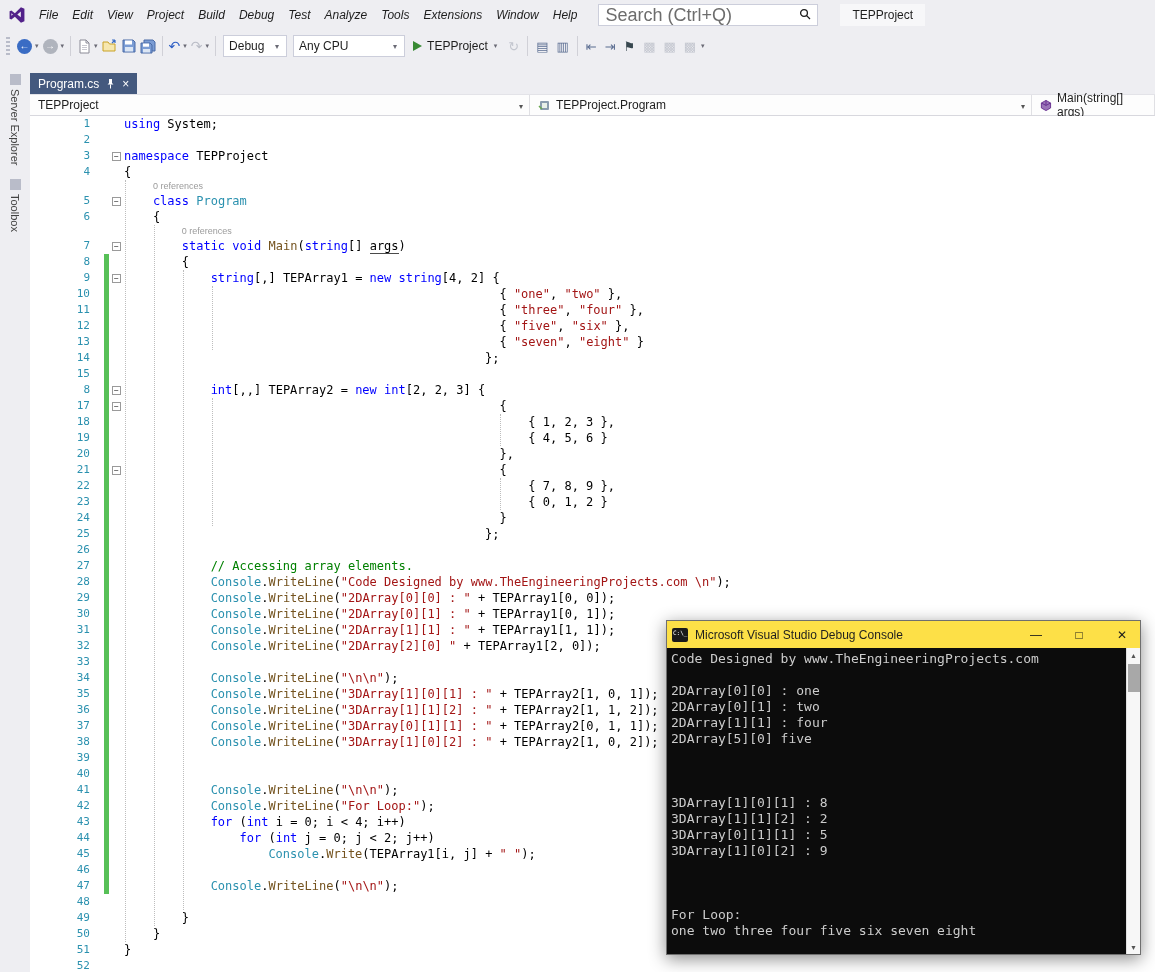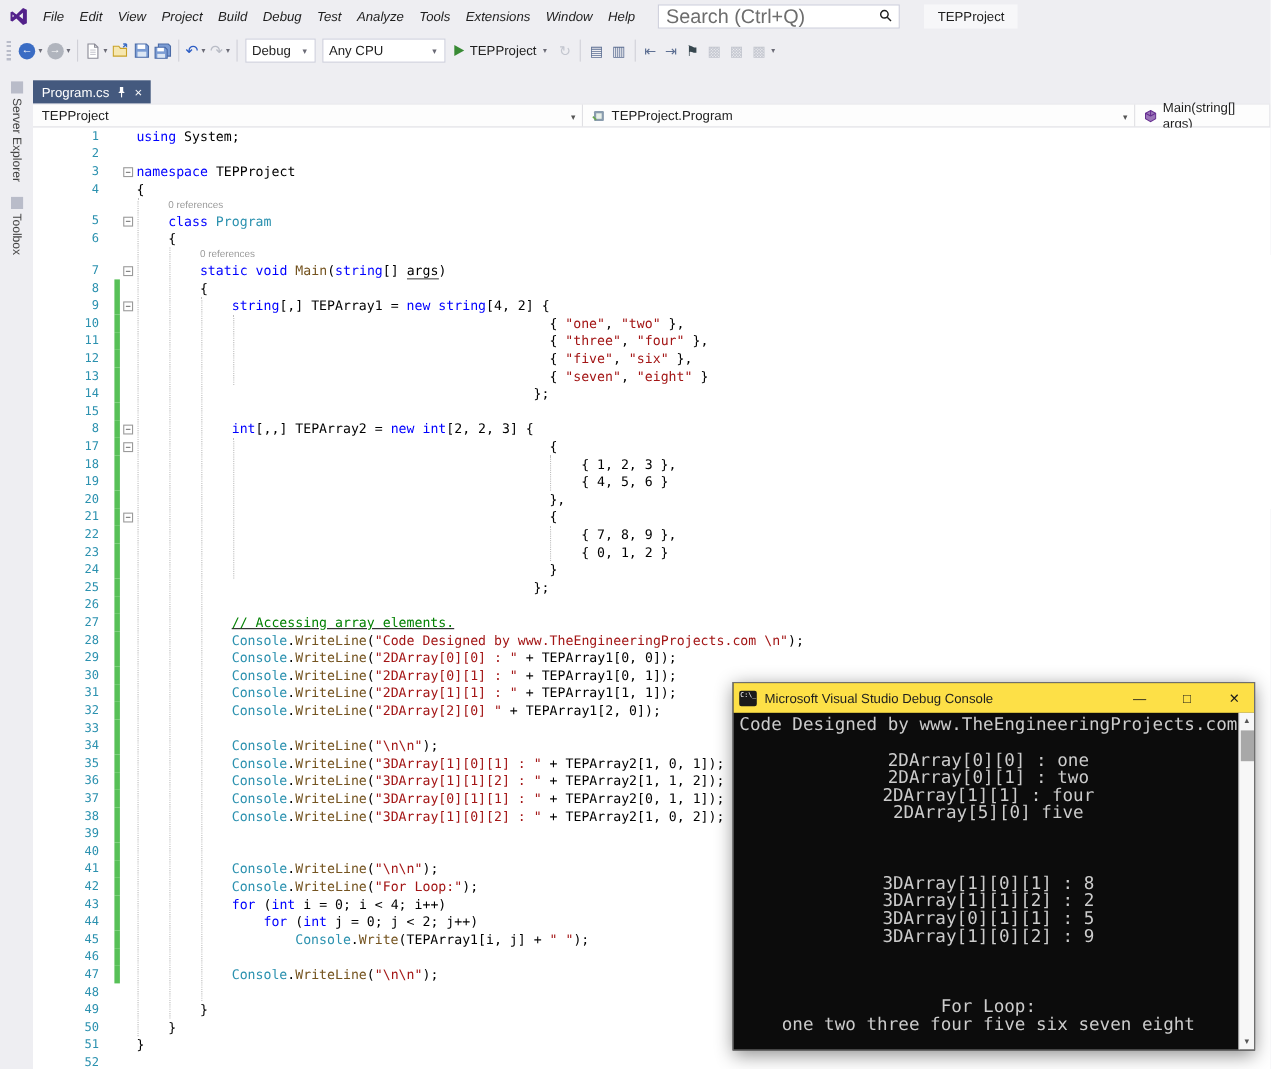--- a/index.html
+++ b/index.html
@@ -69,21 +69,21 @@
   .sk-c { color:#008000; } .sk-m { color:#74531f; } .sk-p { color:#000; }
   .sk-u { color:#000; border-bottom:1px solid #4a4a4a; }
   .guide { position:absolute; width:0; border-left:1px dotted #bdbdbd; }
 
   
   #console { position:absolute; left:666px; top:620px; width:475px; height:335px; border:1px solid #6f6f6f; box-shadow:0 4px 16px rgba(0,0,0,.45); background:#0c0c0c; }
   .con-title { height:27px; background:#fde047; display:flex; align-items:center; padding-left:5px; gap:7px; }
   .con-icon { width:16px; height:14px; background:#1a1a1a; color:#fff; font-size:6px; display:flex; align-items:flex-start; justify-content:flex-start; padding:1px 0 0 1px; border-radius:2px; font-family:"DejaVu Sans Mono",monospace; }
   .con-title-text { font-size:12px; flex:1; }
   .con-btn { width:36px; height:27px; display:flex; align-items:center; justify-content:center; font-size:12px; color:#1a1a1a; }
-  .con-body { position:absolute; top:27px; left:0; right:14px; bottom:0; padding:3px 0 0 4px; color:#cccccc; font-family:"DejaVu Sans Mono","Liberation Mono",monospace; font-size:16px; overflow:hidden;text-align:center; }
+  .con-body { position:absolute; top:27px; left:0; right:14px; bottom:0; padding:3px 0 0 4px; color:#cccccc; font-family:"DejaVu Sans Mono","Liberation Mono",monospace; font-size:13px; overflow:hidden; }
   .con-line { height:16px; line-height:16px; white-space:pre; }
   .con-scroll { position:absolute; top:27px; right:0; bottom:0; width:14px; background:#f7f7f7; border-left:1px solid #e0e0e0; }
   .con-arrow { height:14px; display:flex; align-items:center; justify-content:center; font-size:7px; color:#555; }
   .con-arrow.down { position:absolute; bottom:0; left:0; right:0; }
   .con-thumb { position:absolute; top:16px; left:1px; width:12px; height:28px; background:#a8a8a8; }
 </style>
 </head>
 <body>
 
 <div id="titlebar">
@@ -281,21 +281,21 @@
           <div class="ed-row"><div class="gut">17</div><div class="chbar on"></div><div class="foldcol"><div class="foldbox">−</div></div><div class="codetext" style="padding-left: 375.44px;"><span class="sk-p">{</span></div></div>
           <div class="ed-row"><div class="gut">18</div><div class="chbar on"></div><div class="foldcol"></div><div class="codetext" style="padding-left: 404.32px;"><span class="sk-p">{ 1, 2, 3 },</span></div></div>
           <div class="ed-row"><div class="gut">19</div><div class="chbar on"></div><div class="foldcol"></div><div class="codetext" style="padding-left: 404.32px;"><span class="sk-p">{ 4, 5, 6 }</span></div></div>
           <div class="ed-row"><div class="gut">20</div><div class="chbar on"></div><div class="foldcol"></div><div class="codetext" style="padding-left: 375.44px;"><span class="sk-p">},</span></div></div>
           <div class="ed-row"><div class="gut">21</div><div class="chbar on"></div><div class="foldcol"><div class="foldbox">−</div></div><div class="codetext" style="padding-left: 375.44px;"><span class="sk-p">{</span></div></div>
           <div class="ed-row"><div class="gut">22</div><div class="chbar on"></div><div class="foldcol"></div><div class="codetext" style="padding-left: 404.32px;"><span class="sk-p">{ 7, 8, 9 },</span></div></div>
           <div class="ed-row"><div class="gut">23</div><div class="chbar on"></div><div class="foldcol"></div><div class="codetext" style="padding-left: 404.32px;"><span class="sk-p">{ 0, 1, 2 }</span></div></div>
           <div class="ed-row"><div class="gut">24</div><div class="chbar on"></div><div class="foldcol"></div><div class="codetext" style="padding-left: 375.44px;"><span class="sk-p">}</span></div></div>
           <div class="ed-row"><div class="gut">25</div><div class="chbar on"></div><div class="foldcol"></div><div class="codetext" style="padding-left: 361px;"><span class="sk-p">};</span></div></div>
           <div class="ed-row"><div class="gut">26</div><div class="chbar on"></div><div class="foldcol"></div><div class="codetext" style="padding-left: 0px;"></div></div>
-          <div class="ed-row"><div class="gut">27</div><div class="chbar on"></div><div class="foldcol"></div><div class="codetext" style="padding-left: 86.64px; text-decoration: underline;"><span class="sk-c">// Accessing array elements.</span></div></div>
+          <div class="ed-row"><div class="gut">27</div><div class="chbar on"></div><div class="foldcol"></div><div class="codetext" style="padding-left: 86.64px;"><span class="sk-c">// Accessing array elements.</span></div></div>
           <div class="ed-row"><div class="gut">28</div><div class="chbar on"></div><div class="foldcol"></div><div class="codetext" style="padding-left: 86.64px;"><span class="sk-t">Console</span><span class="sk-p">.</span><span class="sk-m">WriteLine</span><span class="sk-p">(</span><span class="sk-s">"Code Designed by www.TheEngineeringProjects.com \n"</span><span class="sk-p">);</span></div></div>
           <div class="ed-row"><div class="gut">29</div><div class="chbar on"></div><div class="foldcol"></div><div class="codetext" style="padding-left: 86.64px;"><span class="sk-t">Console</span><span class="sk-p">.</span><span class="sk-m">WriteLine</span><span class="sk-p">(</span><span class="sk-s">"2DArray[0][0] : "</span><span class="sk-p"> + TEPArray1[0, 0]);</span></div></div>
           <div class="ed-row"><div class="gut">30</div><div class="chbar on"></div><div class="foldcol"></div><div class="codetext" style="padding-left: 86.64px;"><span class="sk-t">Console</span><span class="sk-p">.</span><span class="sk-m">WriteLine</span><span class="sk-p">(</span><span class="sk-s">"2DArray[0][1] : "</span><span class="sk-p"> + TEPArray1[0, 1]);</span></div></div>
           <div class="ed-row"><div class="gut">31</div><div class="chbar on"></div><div class="foldcol"></div><div class="codetext" style="padding-left: 86.64px;"><span class="sk-t">Console</span><span class="sk-p">.</span><span class="sk-m">WriteLine</span><span class="sk-p">(</span><span class="sk-s">"2DArray[1][1] : "</span><span class="sk-p"> + TEPArray1[1, 1]);</span></div></div>
           <div class="ed-row"><div class="gut">32</div><div class="chbar on"></div><div class="foldcol"></div><div class="codetext" style="padding-left: 86.64px;"><span class="sk-t">Console</span><span class="sk-p">.</span><span class="sk-m">WriteLine</span><span class="sk-p">(</span><span class="sk-s">"2DArray[2][0] "</span><span class="sk-p"> + TEPArray1[2, 0]);</span></div></div>
           <div class="ed-row"><div class="gut">33</div><div class="chbar on"></div><div class="foldcol"></div><div class="codetext" style="padding-left: 0px;"></div></div>
           <div class="ed-row"><div class="gut">34</div><div class="chbar on"></div><div class="foldcol"></div><div class="codetext" style="padding-left: 86.64px;"><span class="sk-t">Console</span><span class="sk-p">.</span><span class="sk-m">WriteLine</span><span class="sk-p">(</span><span class="sk-s">"\n\n"</span><span class="sk-p">);</span></div></div>
           <div class="ed-row"><div class="gut">35</div><div class="chbar on"></div><div class="foldcol"></div><div class="codetext" style="padding-left: 86.64px;"><span class="sk-t">Console</span><span class="sk-p">.</span><span class="sk-m">WriteLine</span><span class="sk-p">(</span><span class="sk-s">"3DArray[1][0][1] : "</span><span class="sk-p"> + TEPArray2[1, 0, 1]);</span></div></div>
           <div class="ed-row"><div class="gut">36</div><div class="chbar on"></div><div class="foldcol"></div><div class="codetext" style="padding-left: 86.64px;"><span class="sk-t">Console</span><span class="sk-p">.</span><span class="sk-m">WriteLine</span><span class="sk-p">(</span><span class="sk-s">"3DArray[1][1][2] : "</span><span class="sk-p"> + TEPArray2[1, 1, 2]);</span></div></div>
           <div class="ed-row"><div class="gut">37</div><div class="chbar on"></div><div class="foldcol"></div><div class="codetext" style="padding-left: 86.64px;"><span class="sk-t">Console</span><span class="sk-p">.</span><span class="sk-m">WriteLine</span><span class="sk-p">(</span><span class="sk-s">"3DArray[0][1][1] : "</span><span class="sk-p"> + TEPArray2[0, 1, 1]);</span></div></div>

